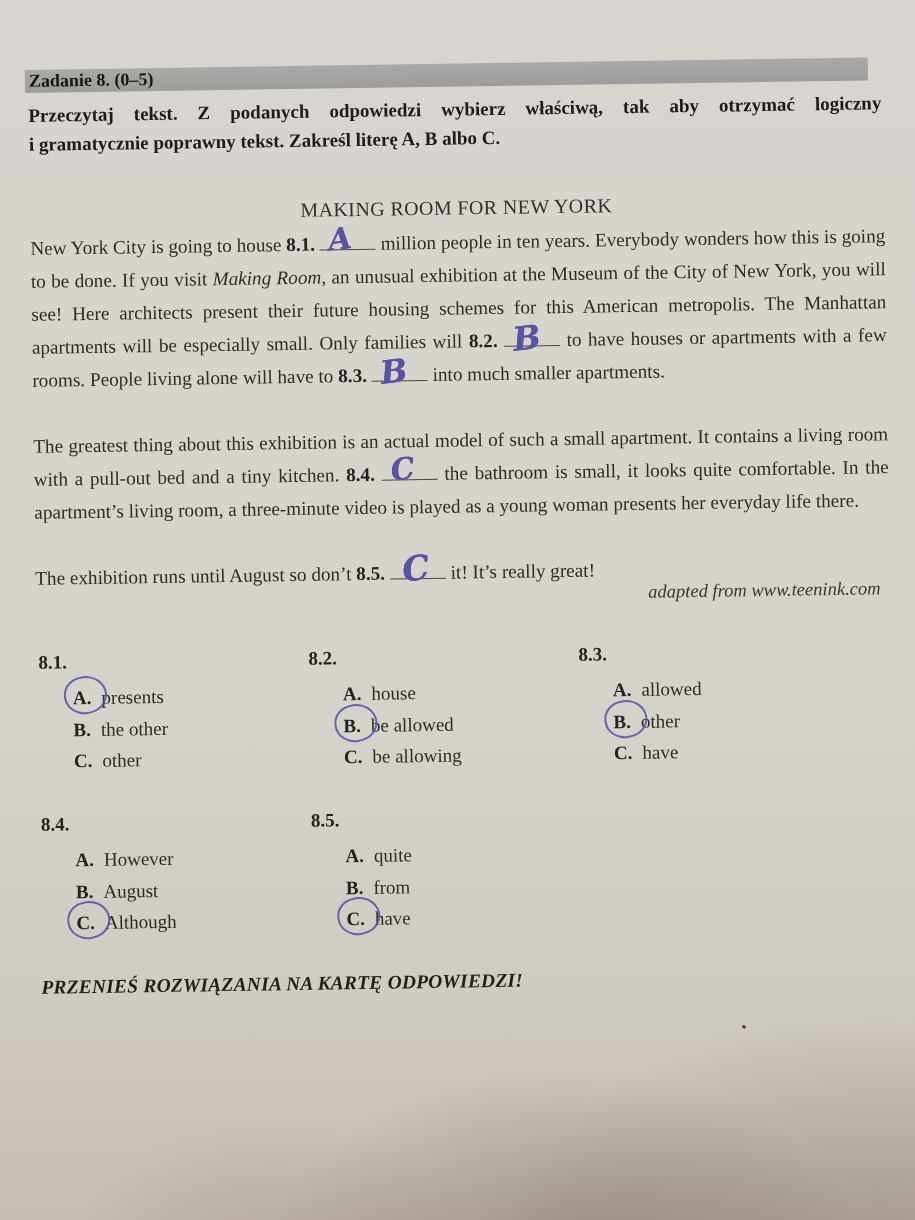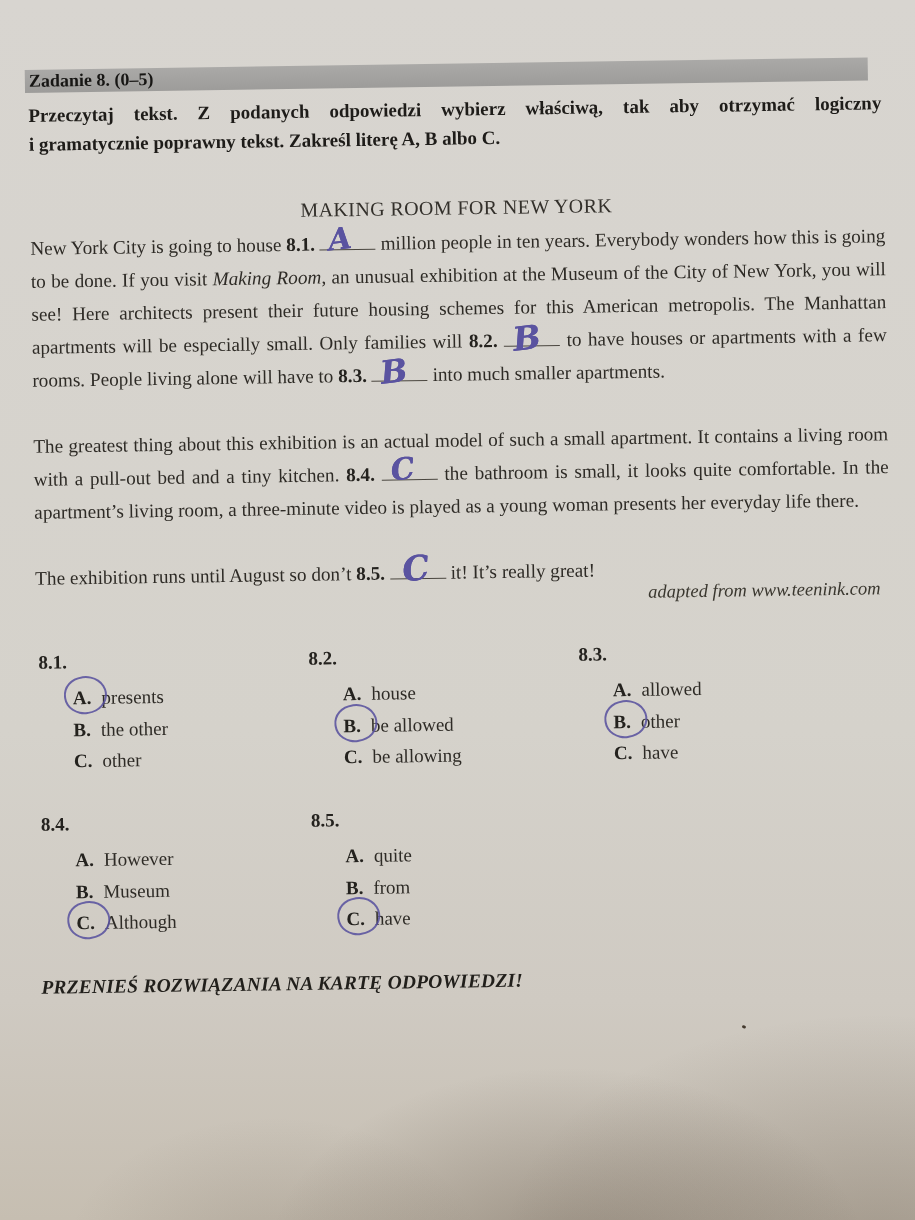--- a/index.html
+++ b/index.html
@@ -110,21 +110,21 @@
   <div class="q" id="q3">
     <div class="qnum">8.3.</div>
     <div class="opt"><span class="lw"><span>A.</span></span><span class="w">allowed</span></div>
     <div class="opt circled"><span class="lw"><span class="circle"></span><span>B.</span></span><span class="w">other</span></div>
     <div class="opt"><span class="lw"><span>C.</span></span><span class="w">have</span></div>
   </div>
 
   <div class="q" id="q4">
     <div class="qnum">8.4.</div>
     <div class="opt"><span class="lw"><span>A.</span></span><span class="w">However</span></div>
-    <div class="opt"><span class="lw"><span>B.</span></span><span class="w">Museum</span></div>
+    <div class="opt"><span class="lw"><span>B.</span></span><span class="w">August</span></div>
     <div class="opt circled"><span class="lw"><span class="circle"></span><span>C.</span></span><span class="w">Although</span></div>
   </div>
 
   <div class="q" id="q5">
     <div class="qnum">8.5.</div>
     <div class="opt"><span class="lw"><span>A.</span></span><span class="w">quite</span></div>
     <div class="opt"><span class="lw"><span>B.</span></span><span class="w">from</span></div>
     <div class="opt circled"><span class="lw"><span class="circle"></span><span>C.</span></span><span class="w">have</span></div>
   </div>
 

